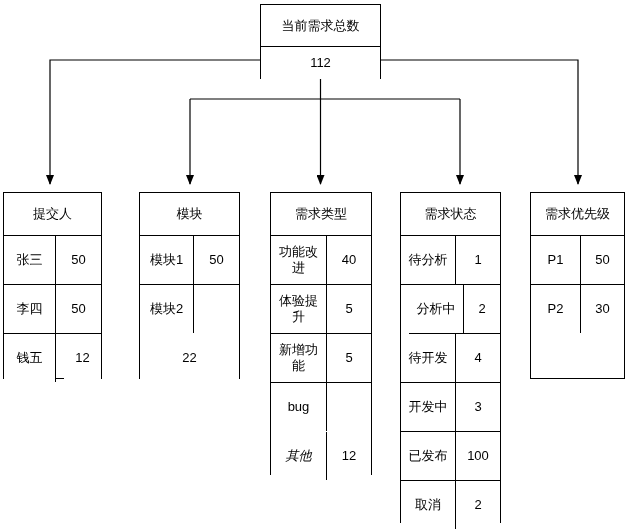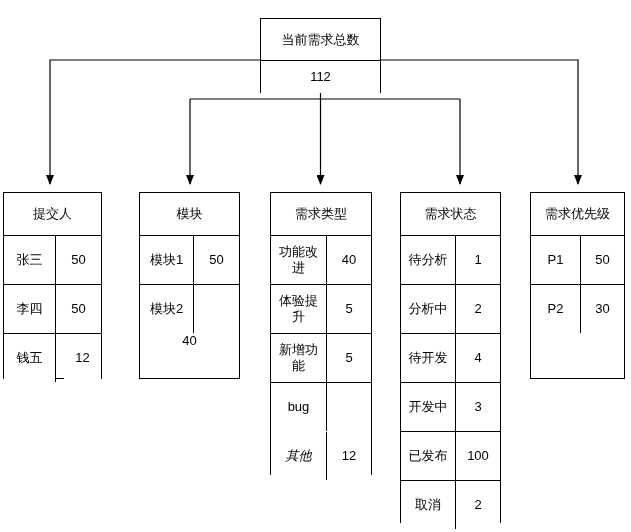--- a/index.html
+++ b/index.html
@@ -39,21 +39,21 @@
     justify-content: center;
     text-align: center;
     font-size: 13px;
     line-height: 1.2;
     color: #000000;
     background: #ffffff;
   }
   
   #root-node {
     left: 260px;
-    top: 18px;
+    top: 4px;
     width: 121px;
     height: 75px;
   }
   #root-node .root-title {
     height: 42px;
     border-bottom: 1px solid #000000;
   }
   #root-node .root-value {
     height: 32px;
   }
@@ -143,20 +143,21 @@
         <div class="node-cell cat-header" style="height: 43px;">模块</div>
         <div class="cat-row" style="height: 48px;">
           <div class="node-cell cat-label" style="width: 54px; height: 100%;">模块1</div>
           <div class="node-cell cat-count" style="height: 100%;">50</div>
         </div>
         <div class="cat-row" style="height: 48px; flex-direction: column;">
           <div class="node-cell cat-label" style="width: 54px; height: 100%;">模块2</div>
           <div class="node-cell cat-count" style="height: 100%;">40</div>
         </div>
         <div class="cat-row" style="height: 48px;">
+          <div class="node-cell cat-count" style="height: 100%;">22</div>
         </div>
       </div>
       <div class="node cat-table" style="left: 270px; top: 192px; width: 102px; height: 283px;">
         <div class="node-cell cat-header" style="height: 43px;">需求类型</div>
         <div class="cat-row" style="height: 48px;">
           <div class="node-cell cat-label" style="width: 56px; height: 100%;">功能改进</div>
           <div class="node-cell cat-count" style="height: 100%;">40</div>
         </div>
         <div class="cat-row" style="height: 48px;">
           <div class="node-cell cat-label" style="width: 56px; height: 100%;">体验提升</div>
@@ -174,21 +175,21 @@
           <div class="node-cell cat-label" style="width: 56px; height: 100%; font-style: italic;">其他</div>
           <div class="node-cell cat-count" style="height: 100%;">12</div>
         </div>
       </div>
       <div class="node cat-table" style="left: 400px; top: 192px; width: 101px; height: 331px;">
         <div class="node-cell cat-header" style="height: 43px;">需求状态</div>
         <div class="cat-row" style="height: 48px;">
           <div class="node-cell cat-label" style="width: 55px; height: 100%;">待分析</div>
           <div class="node-cell cat-count" style="height: 100%;">1</div>
         </div>
-        <div class="cat-row" style="height: 48px;">
+        <div class="cat-row" style="height: 48px; margin-left: 8px;">
           <div class="node-cell cat-label" style="width: 55px; height: 100%;">分析中</div>
           <div class="node-cell cat-count" style="height: 100%;">2</div>
         </div>
         <div class="cat-row" style="height: 48px;">
           <div class="node-cell cat-label" style="width: 55px; height: 100%;">待开发</div>
           <div class="node-cell cat-count" style="height: 100%;">4</div>
         </div>
         <div class="cat-row" style="height: 48px;">
           <div class="node-cell cat-label" style="width: 55px; height: 100%;">开发中</div>
           <div class="node-cell cat-count" style="height: 100%;">3</div>

